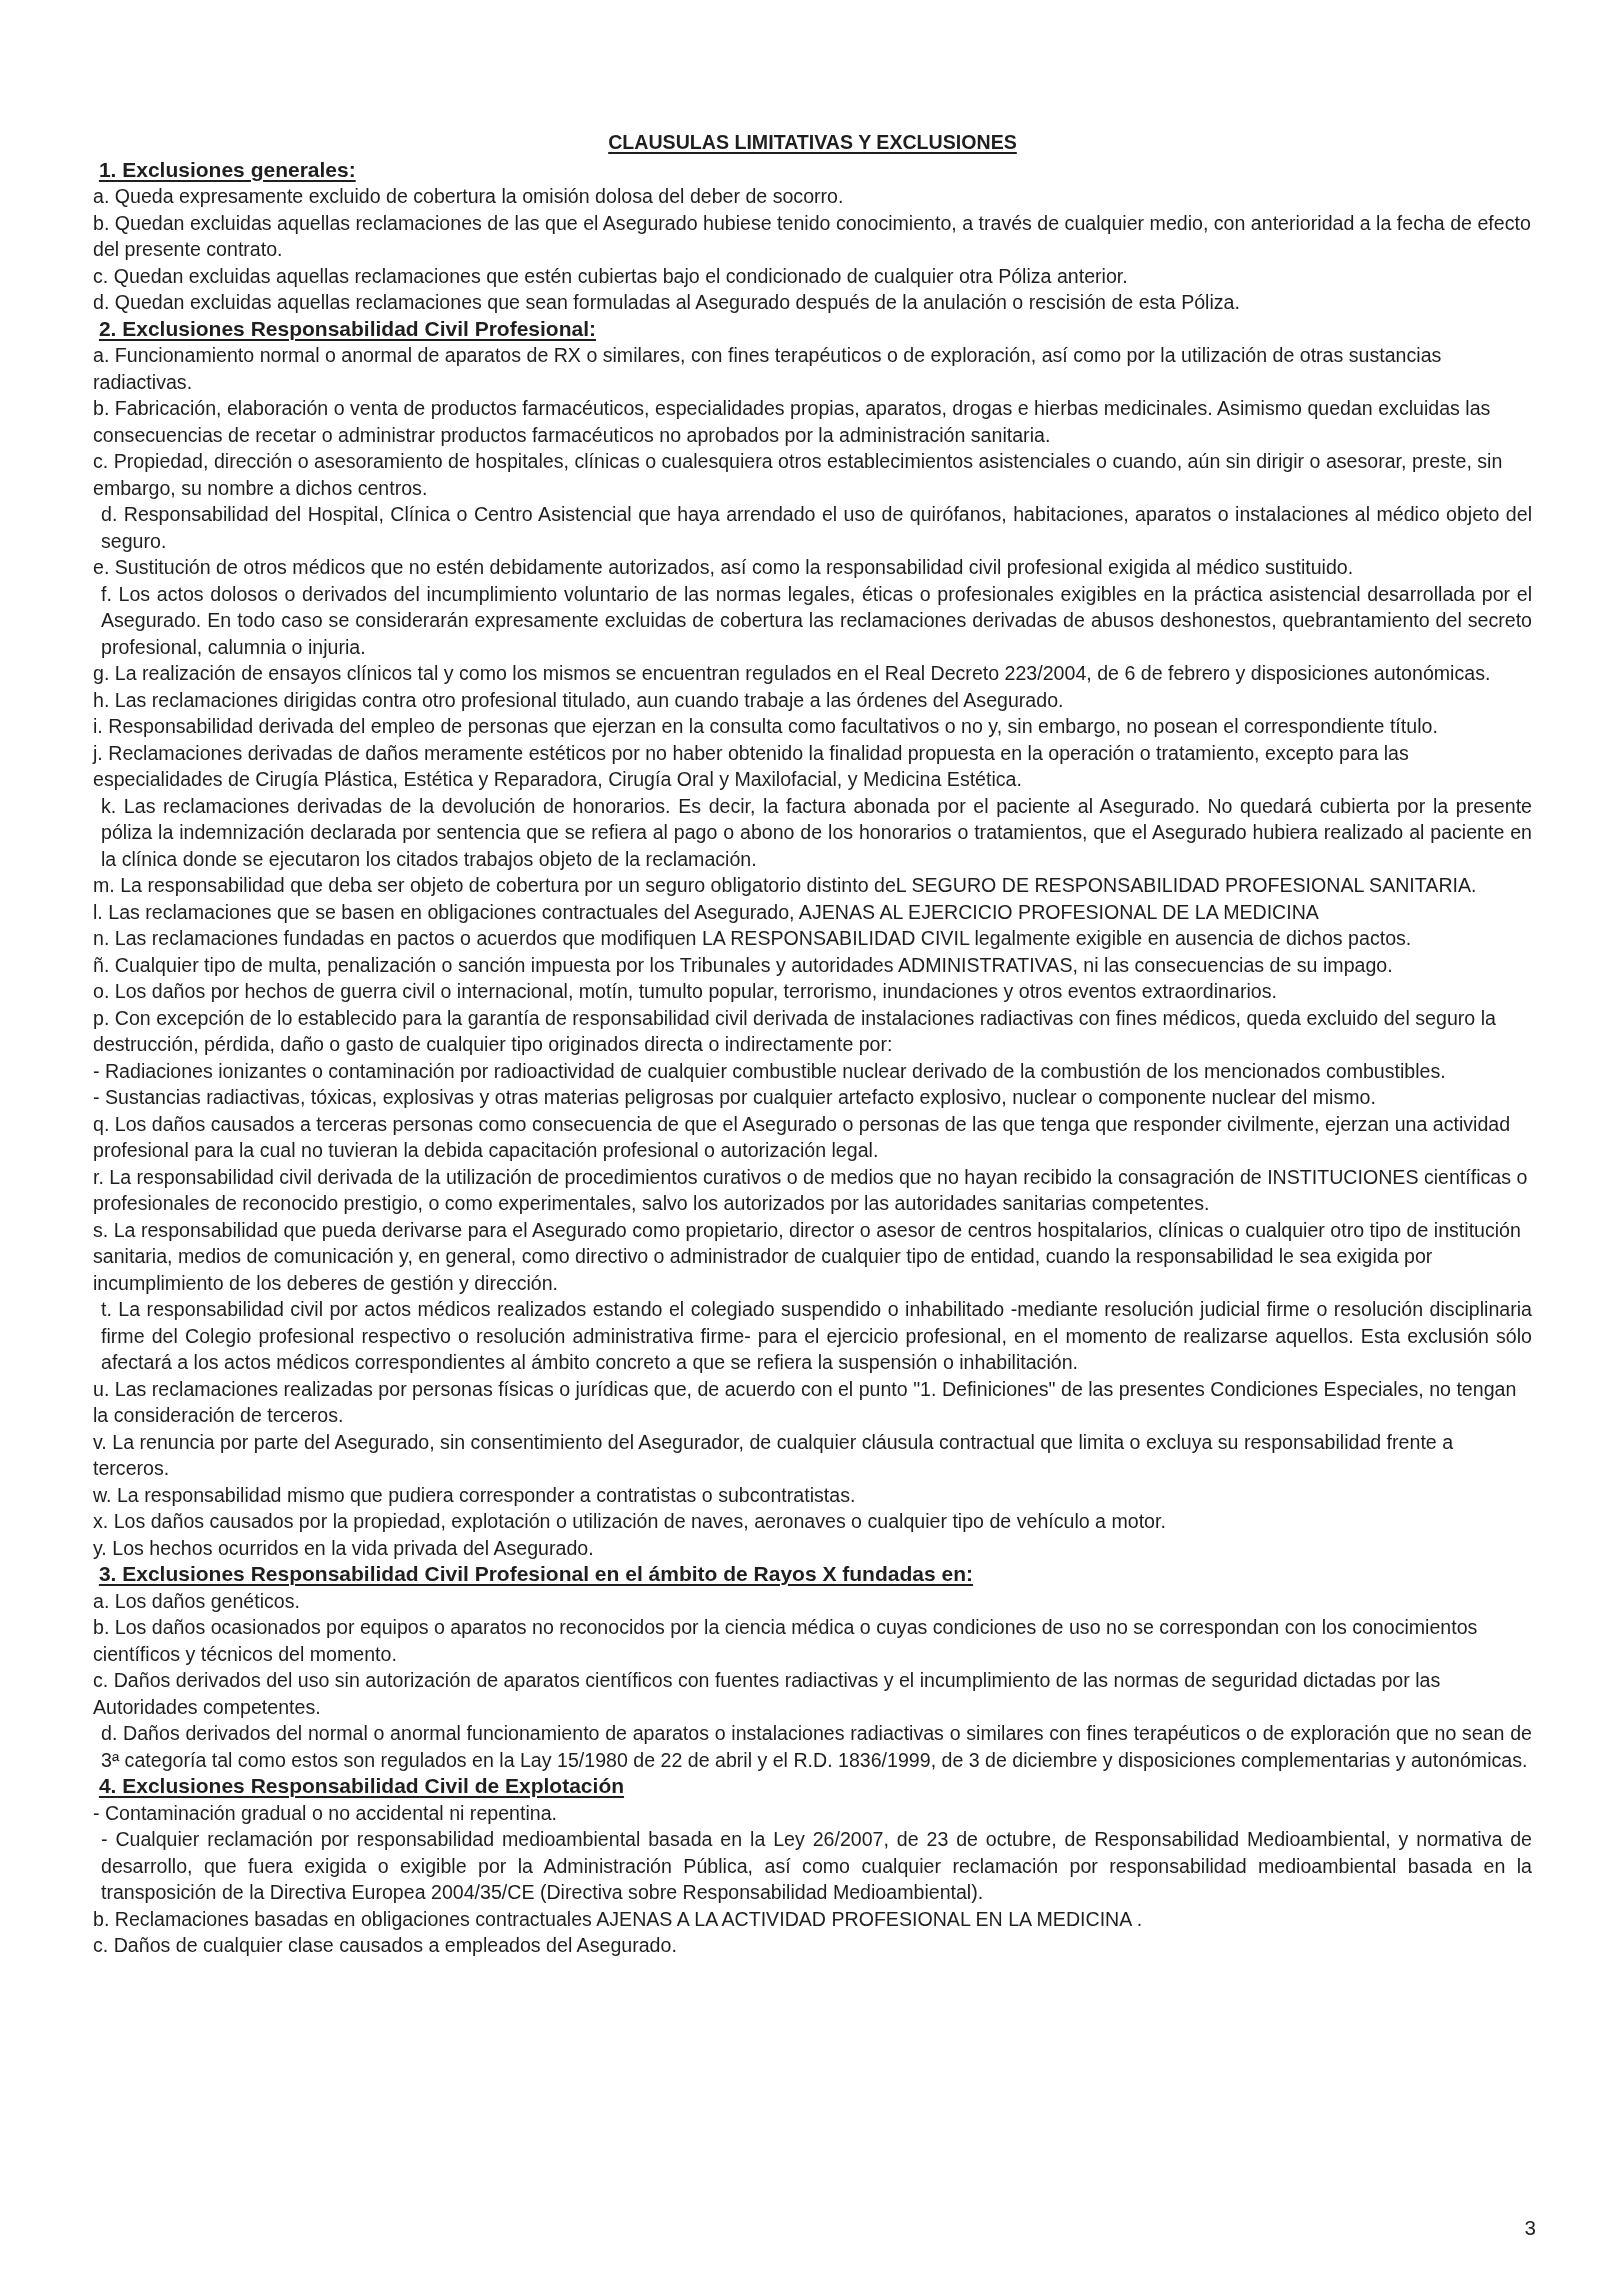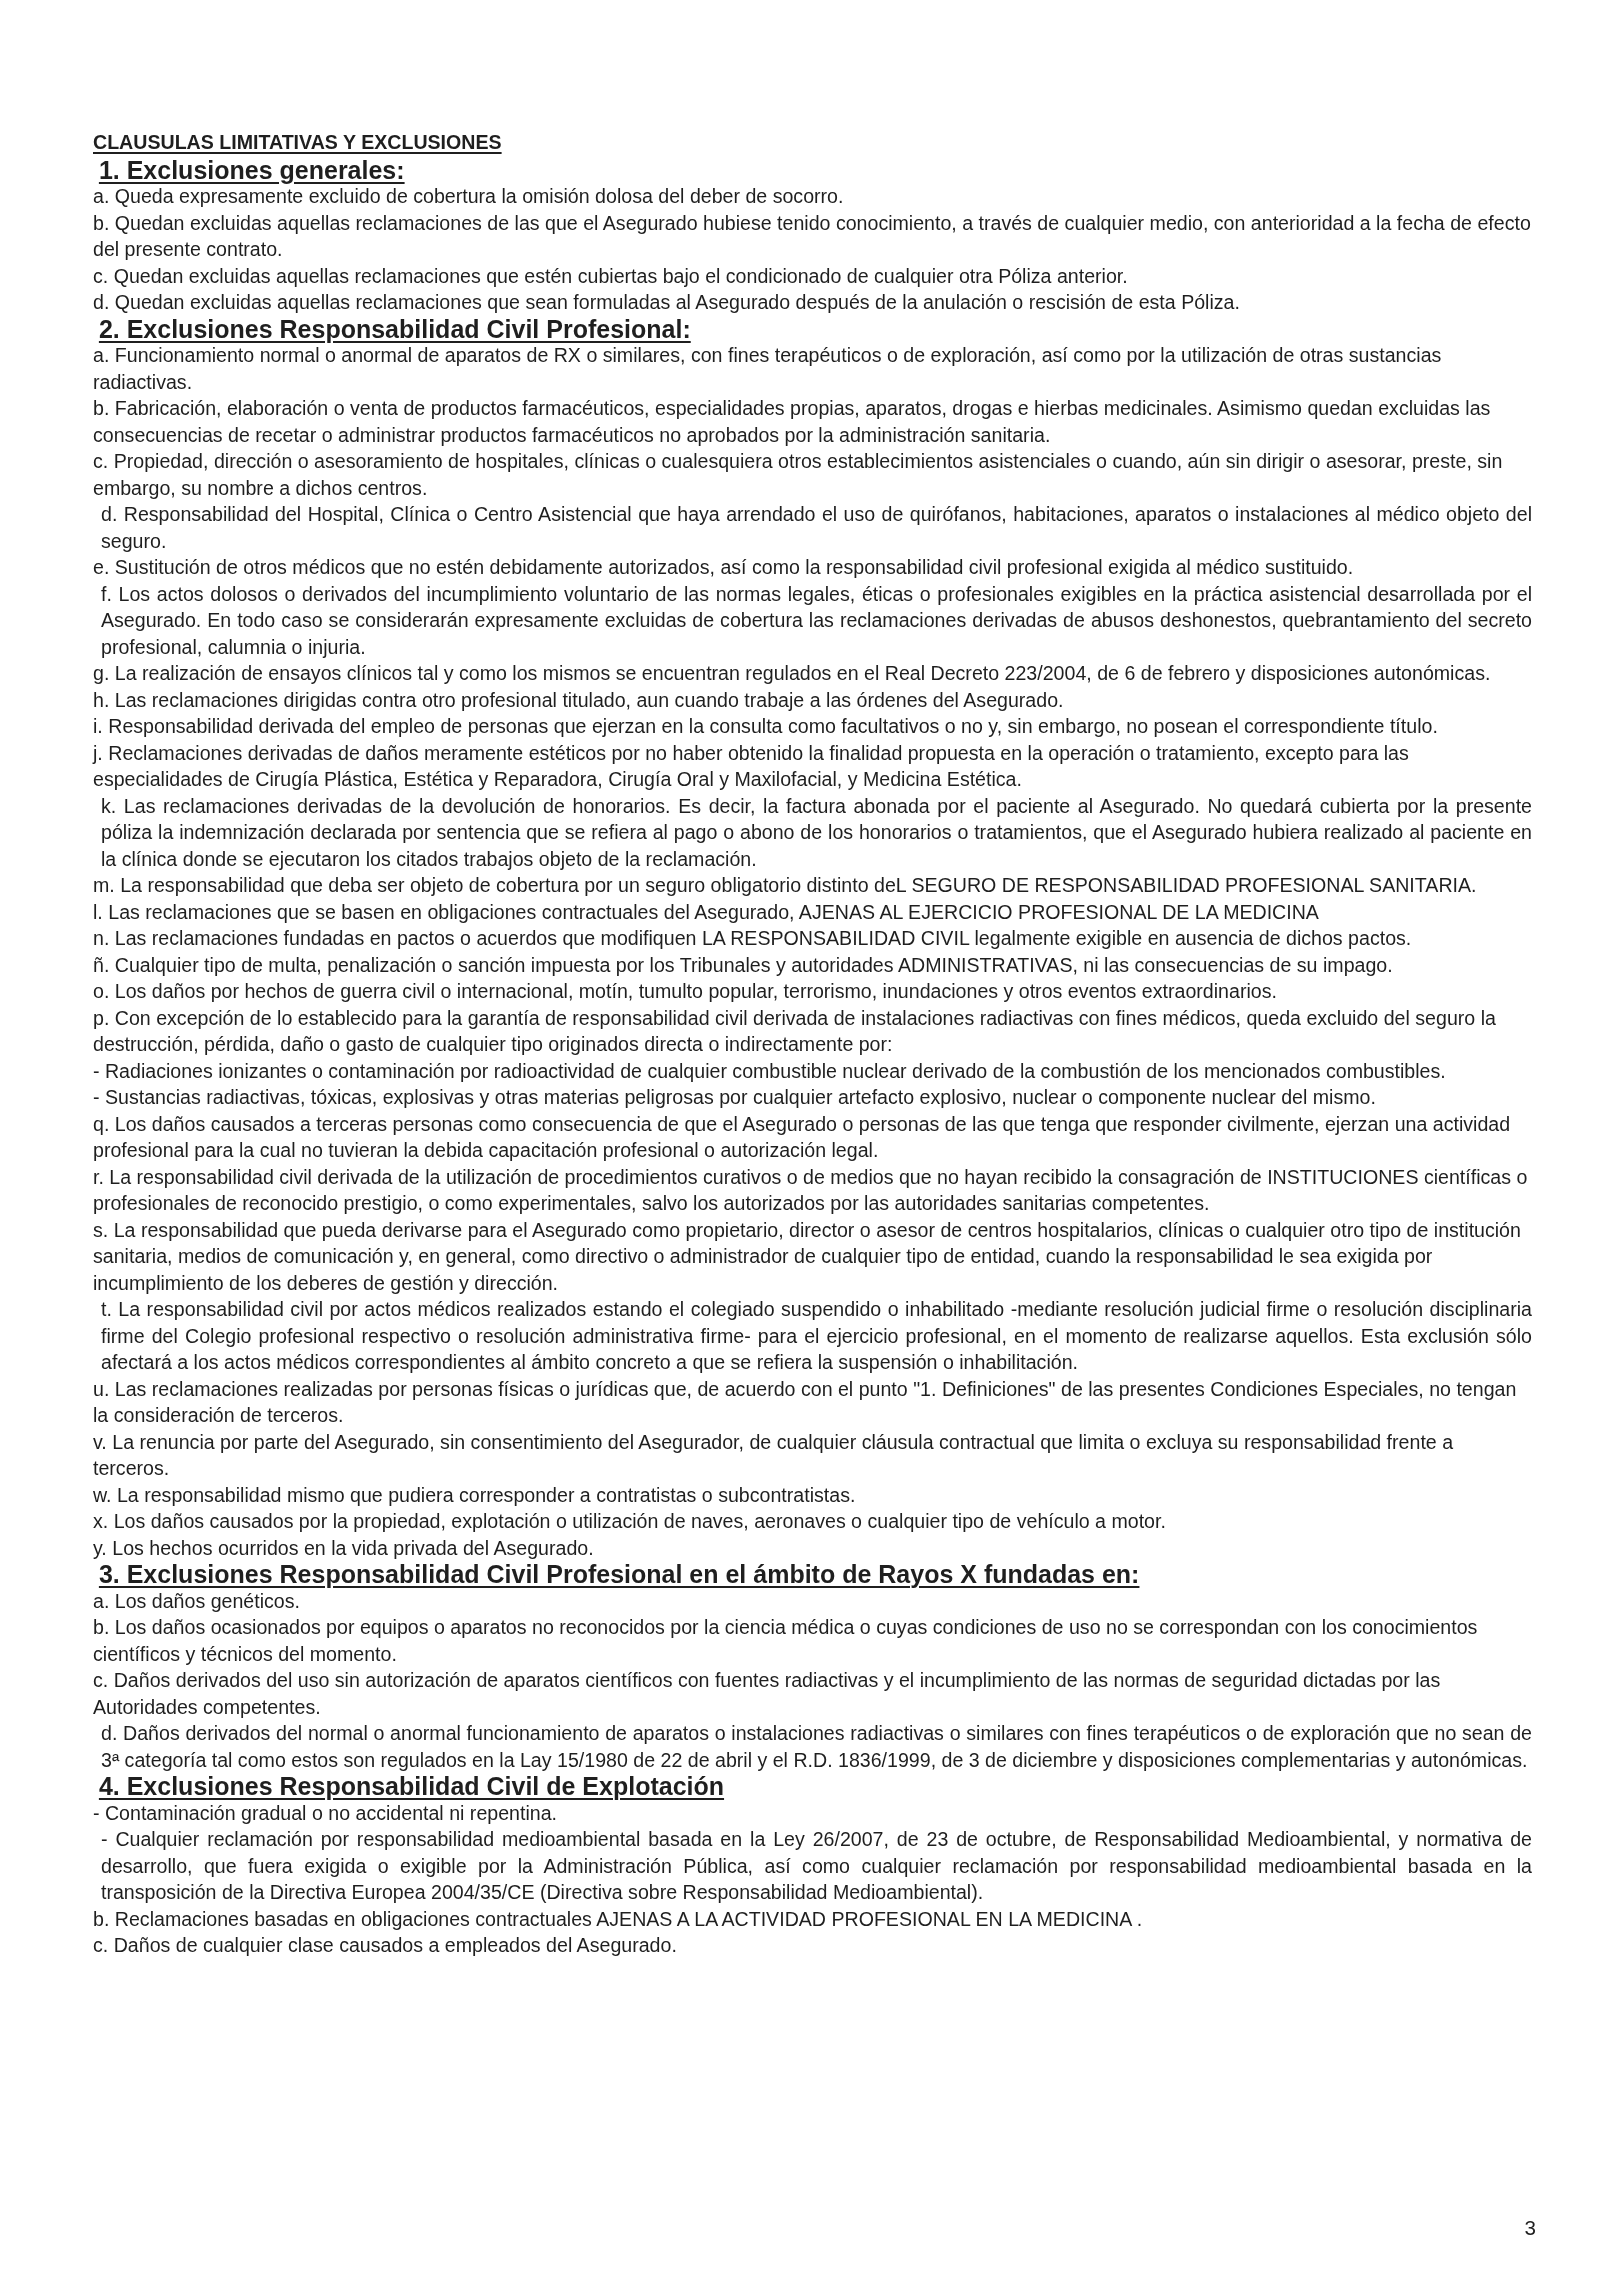--- a/index.html
+++ b/index.html
@@ -14,29 +14,29 @@
     line-height: 26.5px;
     overflow: hidden;
   }
   .content {
     position: absolute;
     top: 129px;
     left: 93px;
     width: 1439px;
   }
   .title {
-    text-align: left;
+    text-align: center;
     font-weight: bold;
     text-decoration: underline;
     text-decoration-thickness: 2px;
     text-underline-offset: 2.9px;
     margin-bottom: 1px;
   }
   .h {
-    font-size: 25px;
+    font-size: 21px;
     line-height: 26.5px;
     font-weight: bold;
     text-decoration: underline;
     text-decoration-thickness: 2px;
     text-underline-offset: 2.9px;
     margin: 0;
     padding-left: 5.9px;
   }
   .p {
     margin: 0;

